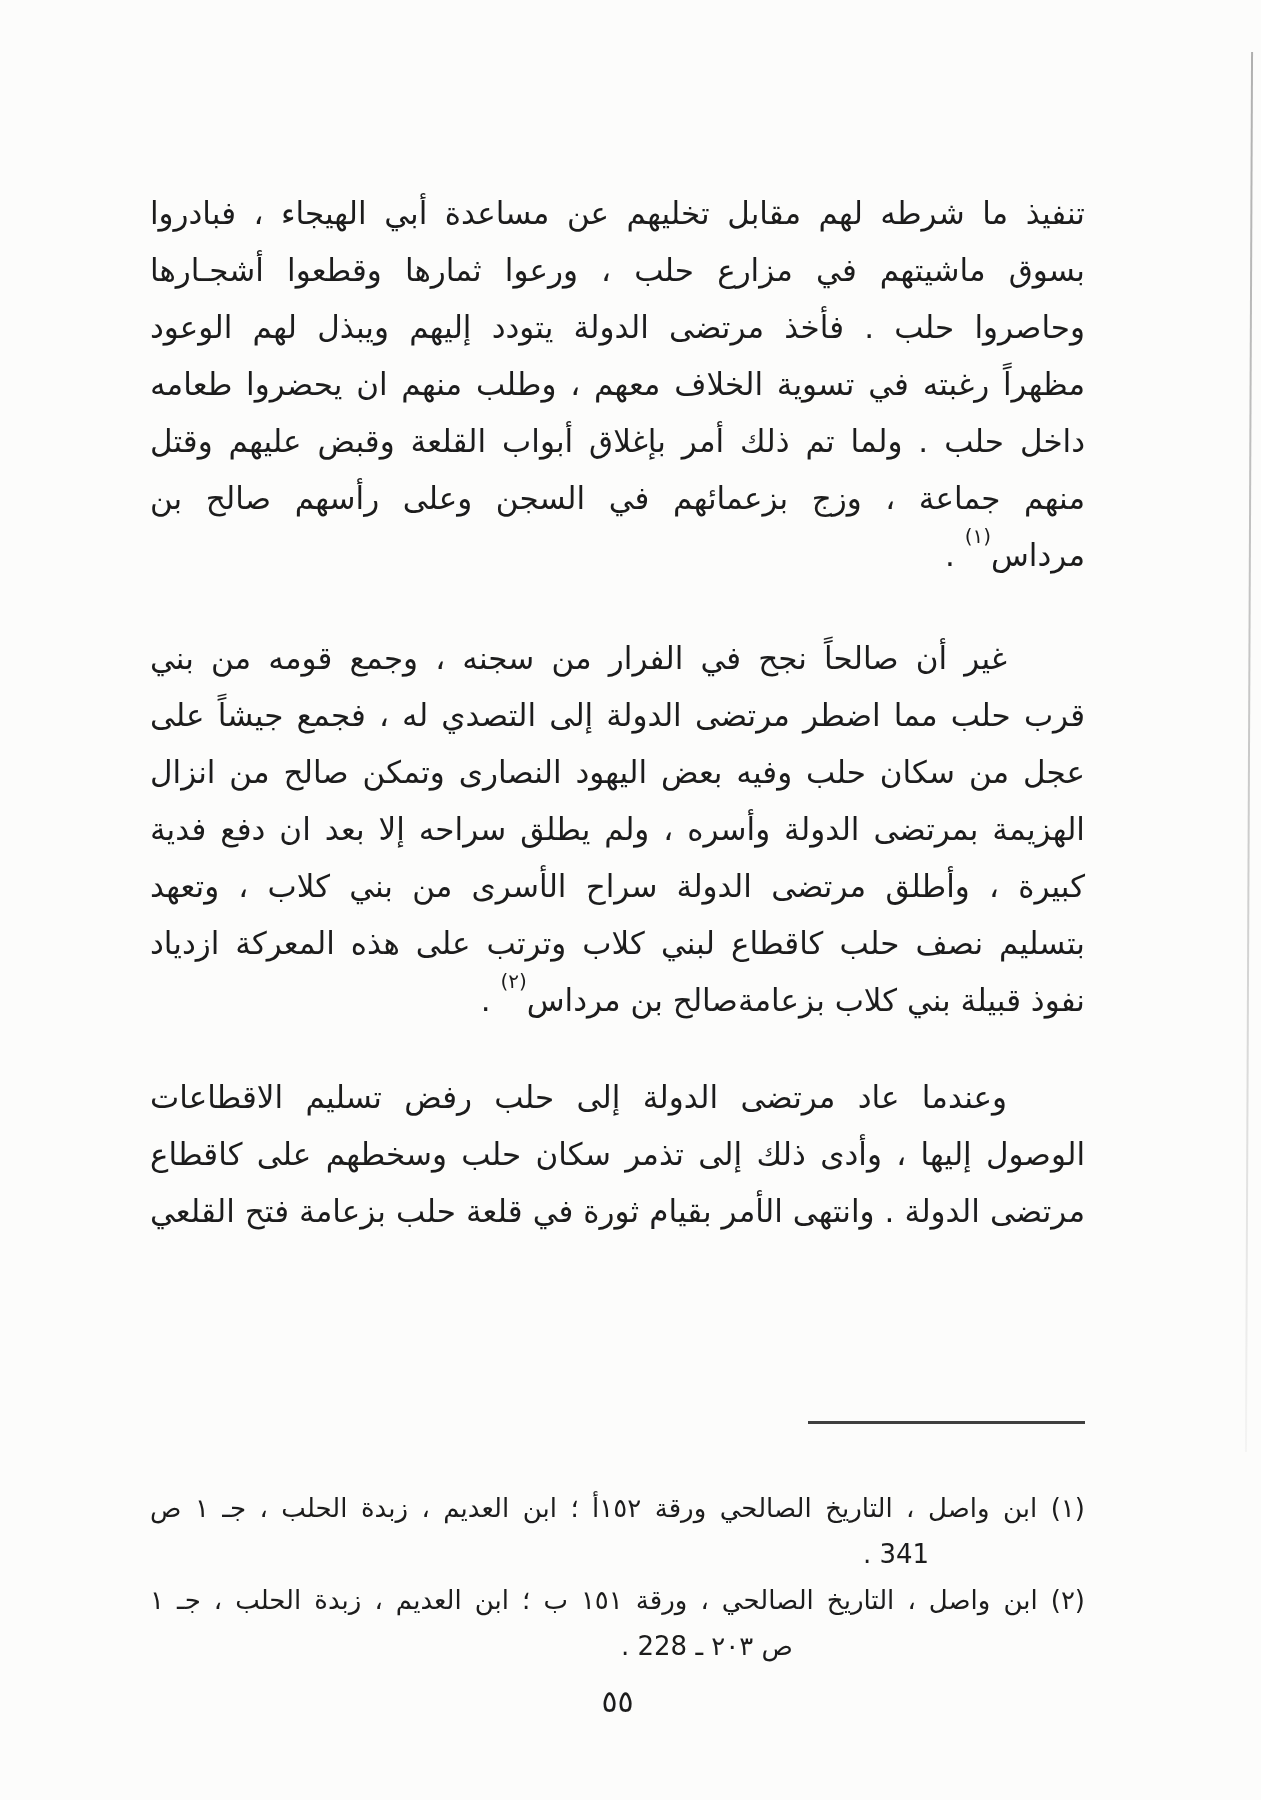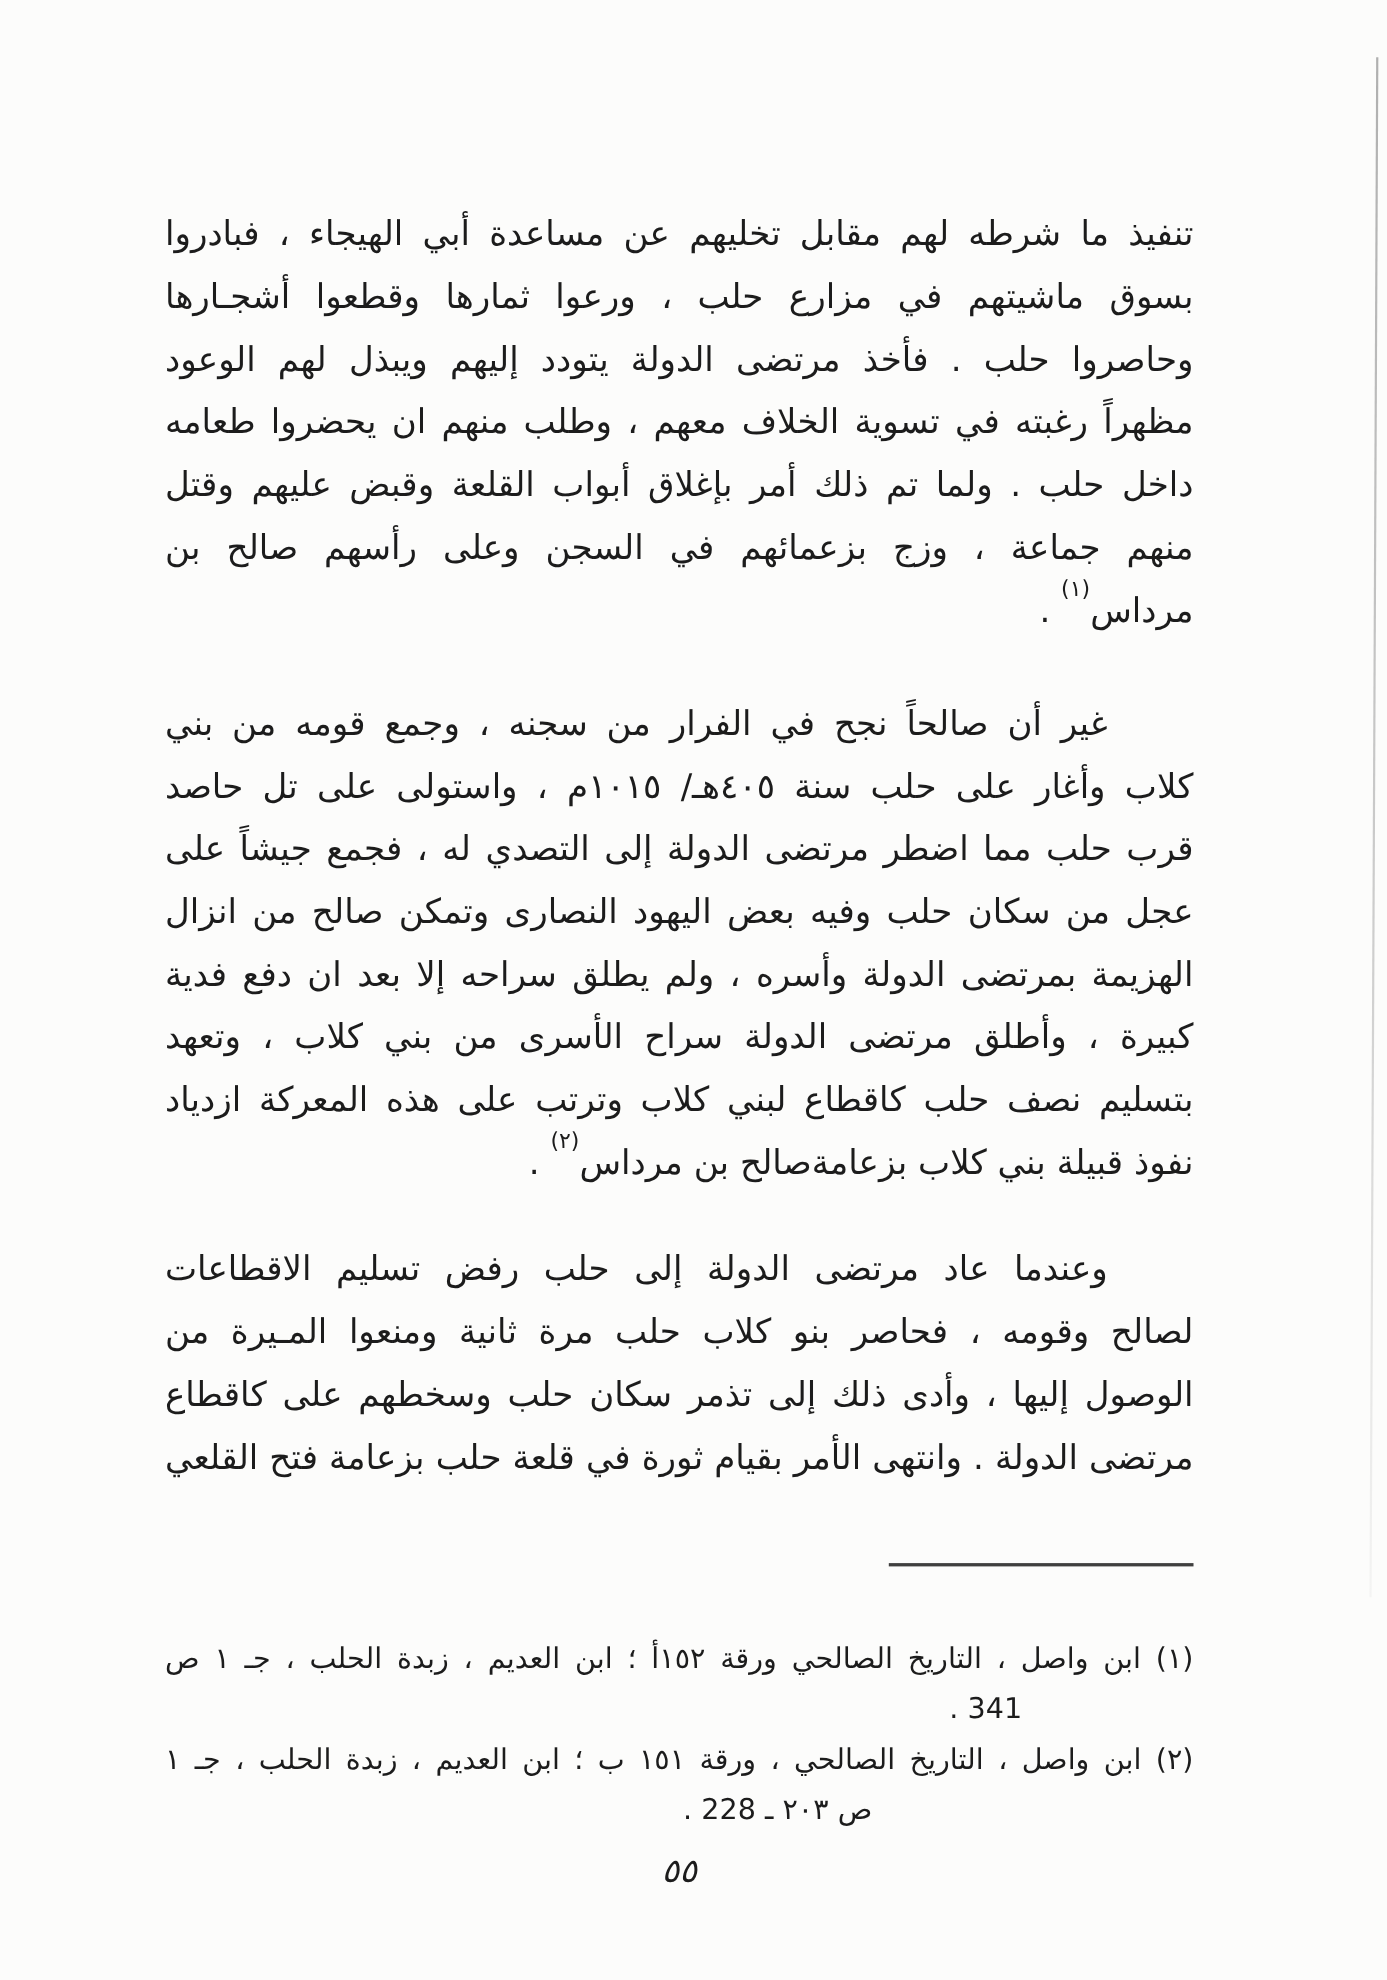--- a/index.html
+++ b/index.html
@@ -93,21 +93,20 @@
   .fn-line.fn2-cont { padding-left: 471px; text-align: left; text-align-last: left; }
   .page-number {
     position: absolute;
     top: 1682px;
     left: 150px;
     width: 935px;
     text-align: center;
     font-size: 30px;
     line-height: 40px;
     letter-spacing: 4px;
-    font-style: italic;
   }
 </style>
 </head>
 <body>
 
 <div class="page">
 
   <div class="scan-edge"></div>
 
   <div class="body-text">
@@ -117,32 +116,30 @@
       <div class="bline">بسوق ماشيتهم في مزارع حلب ،  ورعوا ثمارها وقطعوا أشجـارها</div>
       <div class="bline">وحاصروا حلب .  فأخذ مرتضى الدولة يتودد إليهم ويبذل لهم الوعود</div>
       <div class="bline">مظهراً رغبته في تسوية الخلاف معهم ، وطلب منهم ان يحضروا طعامه</div>
       <div class="bline">داخل حلب . ولما تم ذلك أمر بإغلاق أبواب القلعة وقبض عليهم وقتل</div>
       <div class="bline">منهم جماعة ،  وزج بزعمائهم في السجن وعلى رأسهم صالح بن</div>
       <div class="bline lastline"><span>مرداس</span><sup class="fn-ref">(١)</sup><span> .</span></div>
     </div>
 
     <div class="para-2">
       <div class="bline indent">غير أن صالحاً نجح في الفرار من سجنه ، وجمع قومه من بني</div>
-      <div class="bline">كلاب وأغار على حلب سنة ٤٠٥هـ/ ١٠١٥م ، واستولى على تل حاصد</div>
       <div class="bline">قرب حلب مما اضطر مرتضى الدولة إلى التصدي له ، فجمع جيشاً على</div>
       <div class="bline">عجل من سكان حلب وفيه بعض اليهود النصارى وتمكن صالح من انزال</div>
       <div class="bline">الهزيمة بمرتضى الدولة وأسره ، ولم يطلق سراحه إلا بعد ان دفع فدية</div>
       <div class="bline">كبيرة ،  وأطلق مرتضى الدولة سراح الأسرى من بني كلاب ،  وتعهد</div>
       <div class="bline">بتسليم نصف حلب كاقطاع لبني كلاب وترتب على هذه المعركة ازدياد</div>
       <div class="bline lastline"><span>نفوذ قبيلة بني كلاب بزعامةصالح بن مرداس</span><sup class="fn-ref">(٢)</sup><span> .</span></div>
     </div>
 
     <div class="para-3">
       <div class="bline indent">وعندما عاد مرتضى الدولة إلى حلب رفض تسليم الاقطاعات</div>
-      <div class="bline">لصالح وقومه ،  فحاصر بنو كلاب حلب مرة ثانية ومنعوا  المـيرة  من</div>
       <div class="bline">الوصول إليها ،  وأدى ذلك إلى تذمر سكان حلب وسخطهم على كاقطاع</div>
       <div class="bline">مرتضى الدولة . وانتهى الأمر بقيام ثورة في قلعة حلب بزعامة فتح القلعي</div>
     </div>
 
   </div>
 
   <div class="fn-separator"></div>
 
   <div class="footnotes">
     <div>

